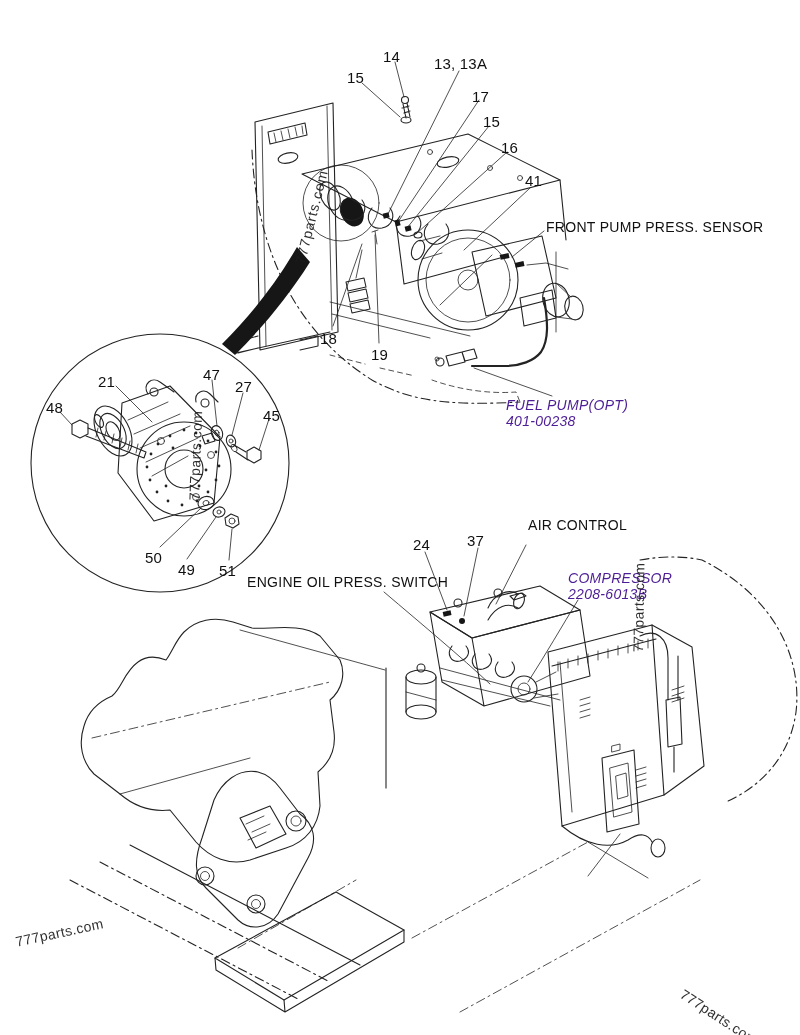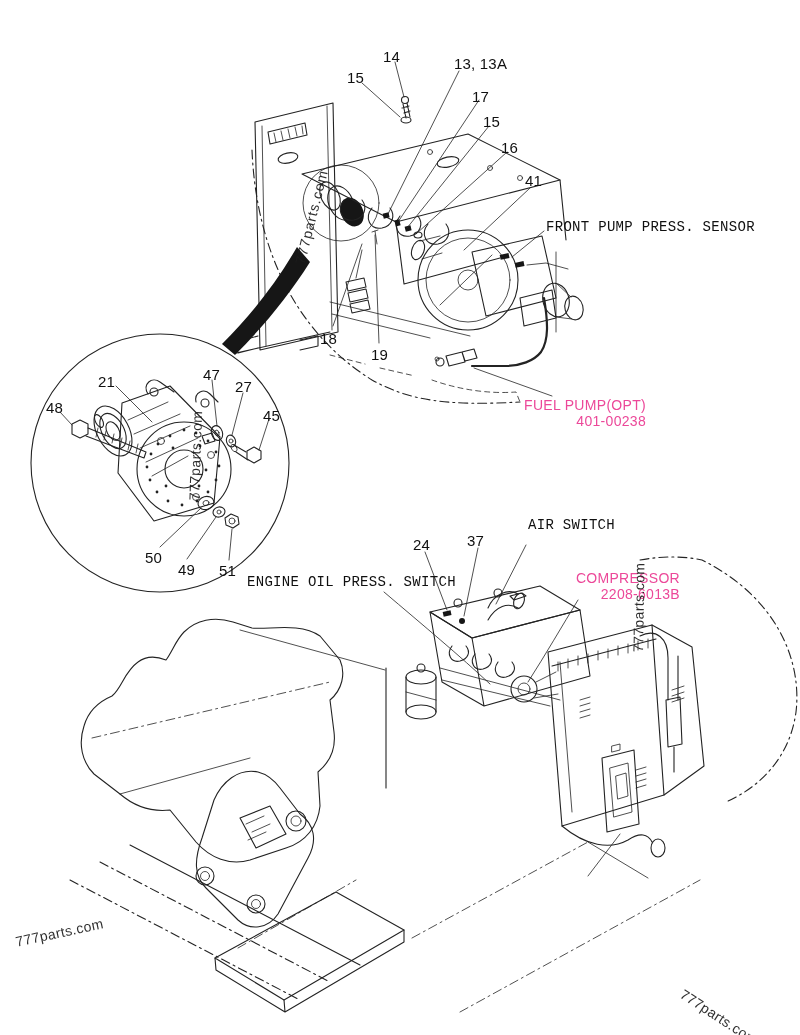--- a/index.html
+++ b/index.html
@@ -1,21 +1,21 @@
 <!DOCTYPE html>
 <html><head>
 <meta charset="utf-8">
 <style>
   html,body{margin:0;padding:0;background:#fff;}
   #page{position:relative;width:800px;height:1035px;background:#ffffff;overflow:hidden;
         font-family:"Liberation Sans",sans-serif;color:#111;padding-left:16px;}
   svg{position:absolute;left:0;top:0;}
-  .lbl{position:absolute;font-size:14px;letter-spacing:0.3px;white-space:nowrap;color:#101010;font-family:Liberation Mono, monospace;}
+  .lbl{position:absolute;font-size:14px;letter-spacing:0.3px;white-space:nowrap;color:#101010;}
   .num{position:absolute;font-size:15px;letter-spacing:0.2px;white-space:nowrap;color:#101010;}
-  .blk{position:absolute;text-align:right;font-size:14px;letter-spacing:0.3px;color:#ec4899;line-height:16px;}
+  .blk{position:absolute;text-align:left;font-size:14px;letter-spacing:0.3px;color:#4c1d95;line-height:16px;font-style:italic;}
   .wm{position:absolute;font-size:14px;letter-spacing:0.4px;white-space:nowrap;color:#1c1c1c;opacity:.92;transform-origin:0 0;}
   .art{stroke:#232323;fill:none;stroke-width:1.1;stroke-linecap:round;stroke-linejoin:round;}
   .artf{stroke:none;fill:#161616;}
   .dashdot{stroke-dasharray:9 4 2 4;}
   .dash{stroke-dasharray:5 4;}
   .thick{stroke-width:2.2;}
   .thin{stroke-width:0.8;}
 </style>
 </head>
 <body>
@@ -280,21 +280,21 @@
         <path d="M526,545 L496,604"></path>
         <path d="M578,600 C562,626 546,654 528,682"></path>
         <path d="M384,592 C424,626 460,656 490,684"></path>
         <path d="M588,876 L620,834"></path>
       </g>
     </g>
   </svg>
 
   <div class="num" style="left:383px;top:48px">14</div>
   <div class="num" style="left:347px;top:69px">15</div>
-  <div class="num" style="left:454px;top:55px">13, 13A</div>
+  <div class="num" style="left:434px;top:55px">13, 13A</div>
   <div class="num" style="left:472px;top:88px">17</div>
   <div class="num" style="left:483px;top:113px">15</div>
   <div class="num" style="left:501px;top:139px">16</div>
   <div class="num" style="left:525px;top:172px">41</div>
   <div class="num" style="left:320px;top:330px">18</div>
   <div class="num" style="left:371px;top:346px">19</div>
 
   <div class="num" style="left:98px;top:373px">21</div>
   <div class="num" style="left:203px;top:366px">47</div>
   <div class="num" style="left:235px;top:378px">27</div>
@@ -307,21 +307,21 @@
   <div class="num" style="left:413px;top:536px">24</div>
   <div class="num" style="left:467px;top:532px">37</div>
 
   <div class="lbl" style="left:546px;top:219px">FRONT PUMP PRESS. SENSOR</div>
 
   <div class="blk" style="left:506px;top:397px;width:140px">
     <div>FUEL PUMP(OPT)</div>
     <div>401-00238</div>
   </div>
 
-  <div class="lbl" style="left:528px;top:517px">AIR SWITCH</div>
+  <div class="lbl" style="left:528px;top:517px">AIR CONTROL</div>
   <div class="lbl" style="left:247px;top:574px">ENGINE OIL PRESS. SWITCH</div>
 
   <div class="blk" style="left:568px;top:570px;width:112px">
     <div>COMPRESSOR</div>
     <div>2208-6013B</div>
   </div>
 
 
   <div class="wm" style="left:292px;top:262px;transform:rotate(-76deg);letter-spacing:1px">777parts.com</div>
   <div class="wm" style="left:186px;top:500px;transform:rotate(-88deg)">777parts.com</div>

